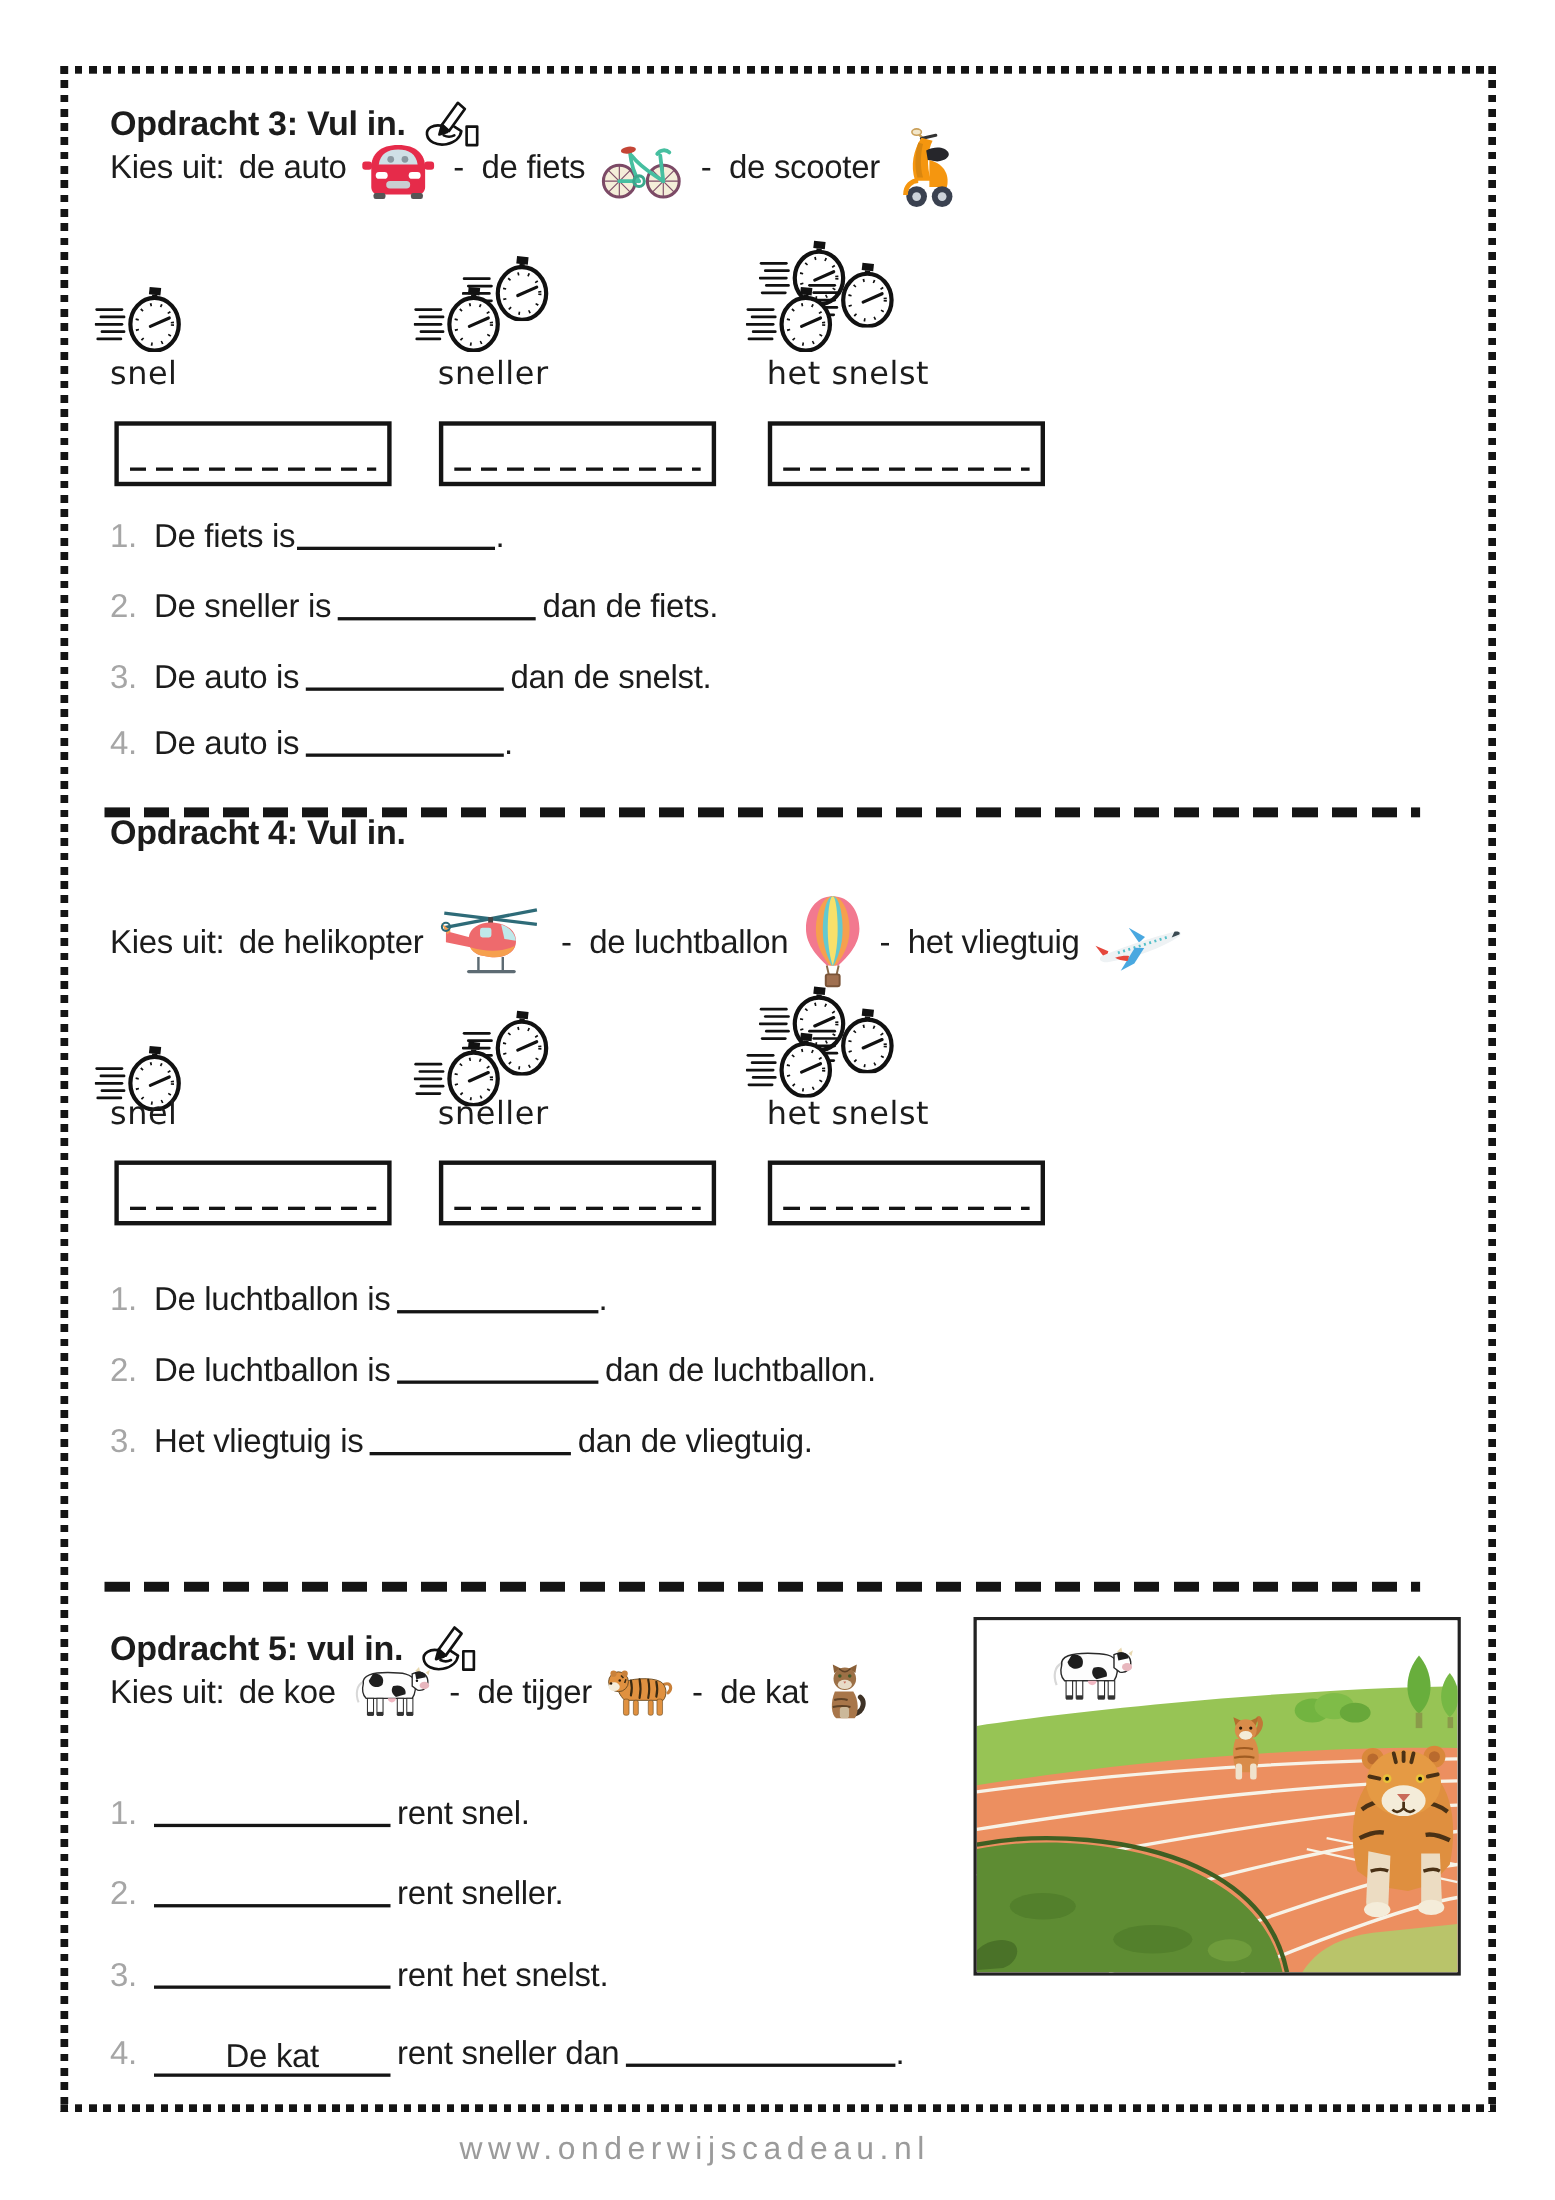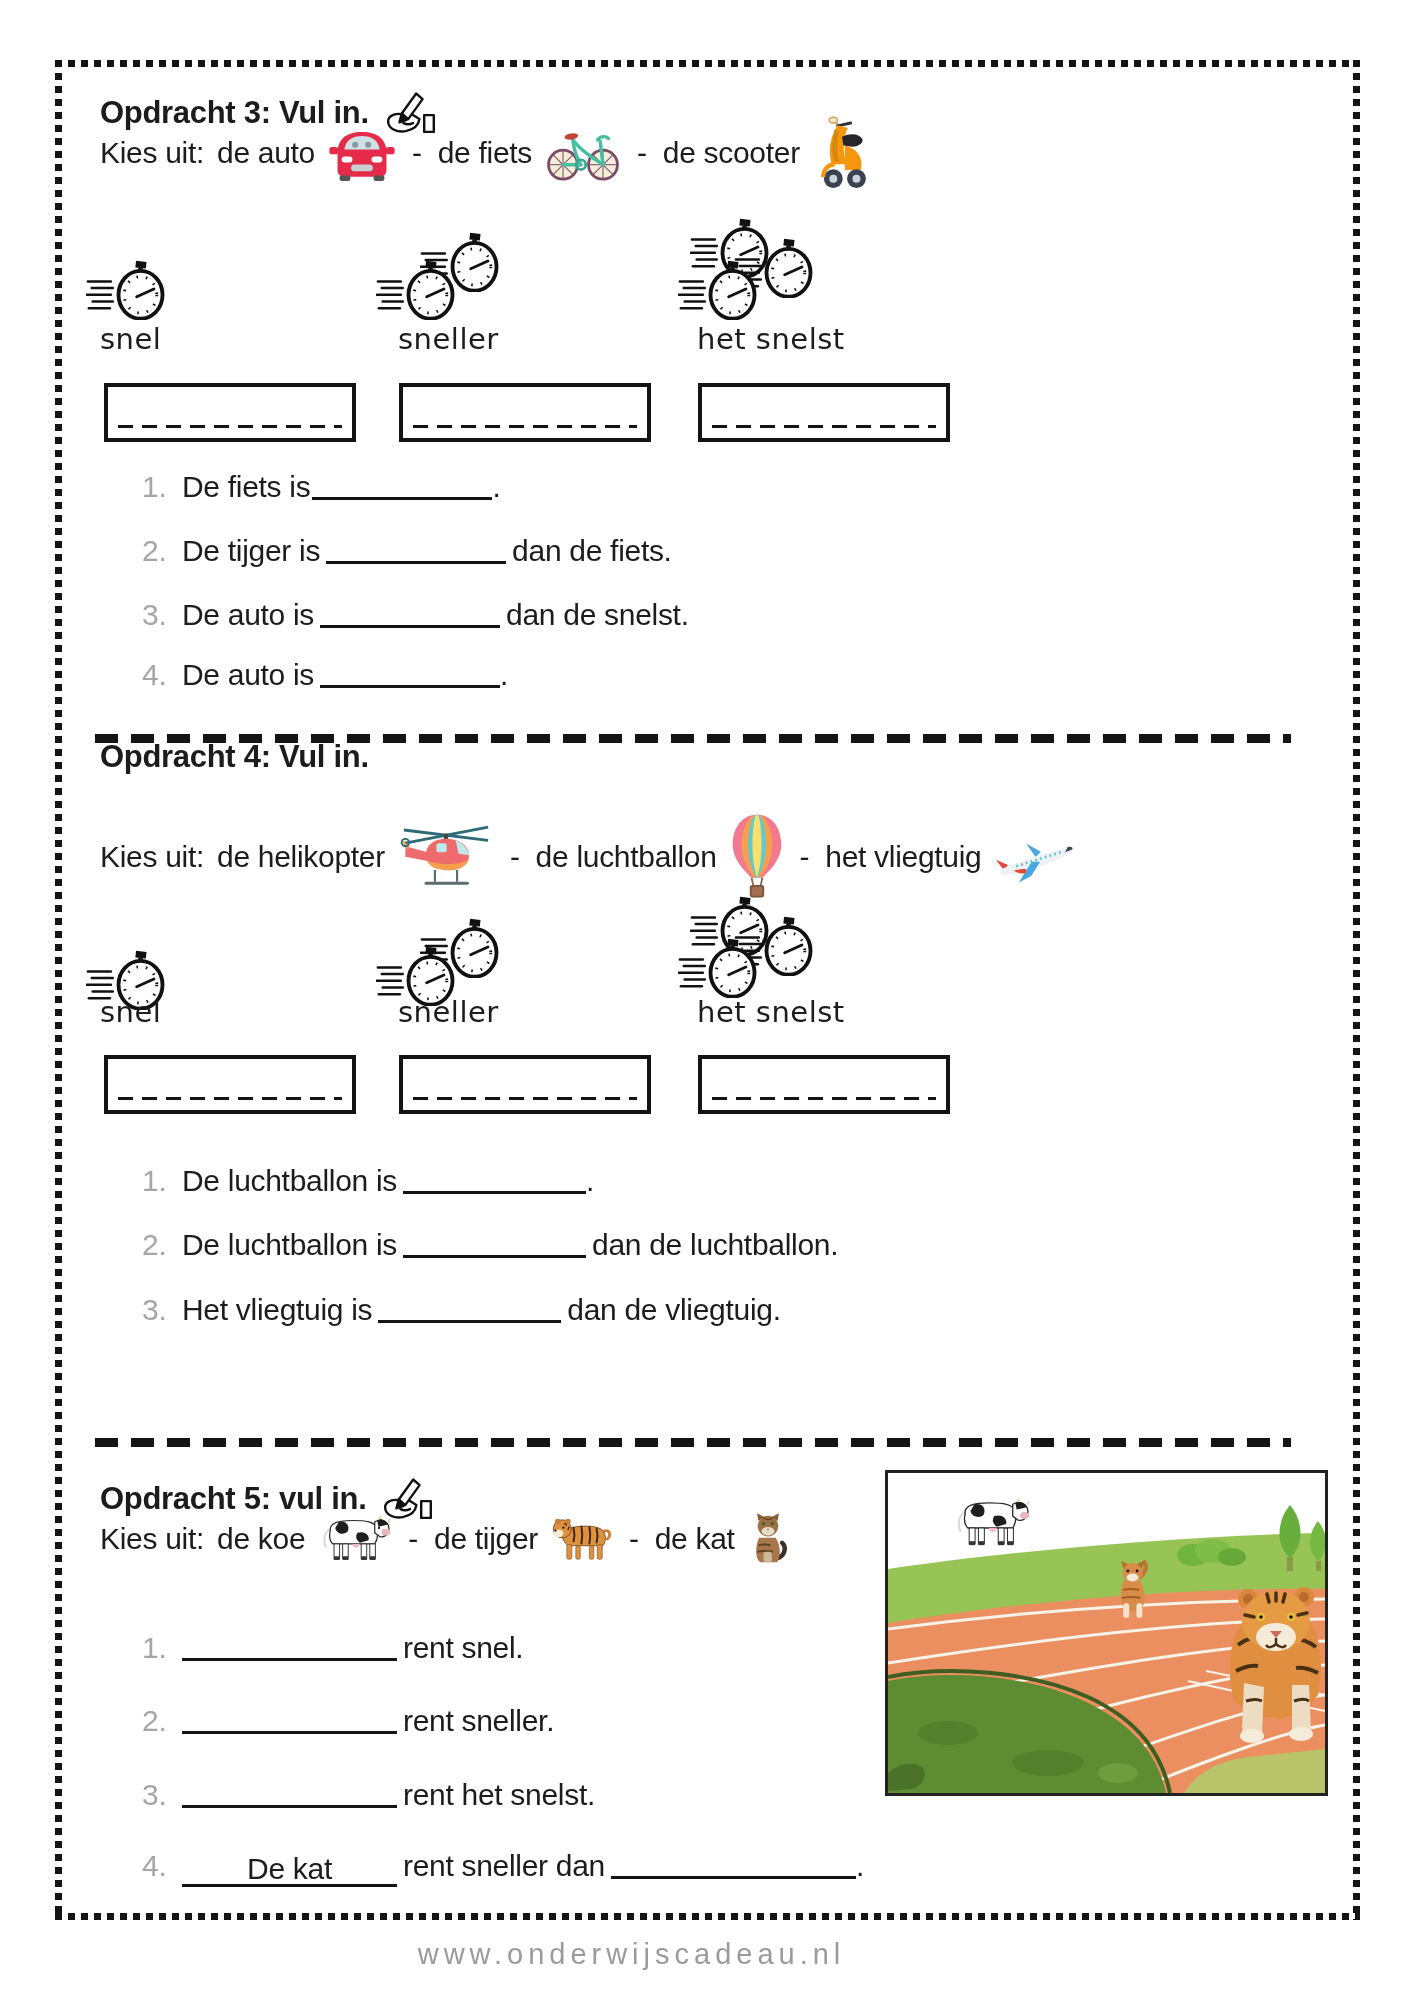--- a/index.html
+++ b/index.html
@@ -15,21 +15,21 @@
   
   .kies{display:flex;align-items:center;gap:13px;white-space:nowrap;font-size:30px;letter-spacing:-0.3px;}
   .kies .sep{padding:0 3px;}
   
   .speed-label{font-size:29px;font-family:"DejaVu Sans", sans-serif;letter-spacing:0.5px;}
   
   .answer-box{width:244px;height:51px;border:4px solid #141414;background:#fff;}
   .box-dash{position:absolute;left:10px;right:10px;bottom:10px;height:3px;
             background:repeating-linear-gradient(90deg,#141414 0 15px,transparent 15px 24px);}
   
-  .q{font-size:30px;white-space:nowrap;letter-spacing:-0.3px;line-height:38px;margin-left:42px;}
+  .q{font-size:30px;white-space:nowrap;letter-spacing:-0.3px;line-height:38px;}
   .qnum{color:#a6a6a6;display:inline-block;width:40px;}
   .blank{display:inline-block;height:30px;border-bottom:3px solid #151515;transform:translateY(3px);
          margin:0 6px;text-align:center;line-height:30px;font-size:30px;}
   
   .divider{height:9px;background:repeating-linear-gradient(90deg,#151515 0 23px,transparent 23px 36px);}
   
   .watch-group{position:absolute;}
   .watch{position:absolute;}
   
   .scene-frame{border:3px solid #222;background:#fff;}
@@ -172,21 +172,21 @@
       <div class="box-dash"></div>
     </div>
   <div class="abs answer-box" style="left:698px;top:383px;">
       <div class="box-dash"></div>
     </div>
 
   <div class="abs q" style="left:100px;top:464px;">
     <span class="qnum">1.</span><span>De fiets is</span><span class="blank" style="width:180px;margin-left:2px;margin-right:0;"></span><span>.</span>
   </div>
   <div class="abs q" style="left:100px;top:528px;">
-    <span class="qnum">2.</span><span>De tijger is</span><span class="blank" style="width:180px;"></span><span>dan de fiets.</span>
+    <span class="qnum">2.</span><span>De sneller is</span><span class="blank" style="width:180px;"></span><span>dan de fiets.</span>
   </div>
   <div class="abs q" style="left:100px;top:592px;">
     <span class="qnum">3.</span><span>De auto is</span><span class="blank" style="width:180px;"></span><span>dan de snelst.</span>
   </div>
   <div class="abs q" style="left:100px;top:652px;">
     <span class="qnum">4.</span><span>De auto is</span><span class="blank" style="width:180px;margin-right:0;"></span><span>.</span>
   </div>
 
   <div class="abs divider" style="left:95px;top:734px;width:1196px;"></div>
 

